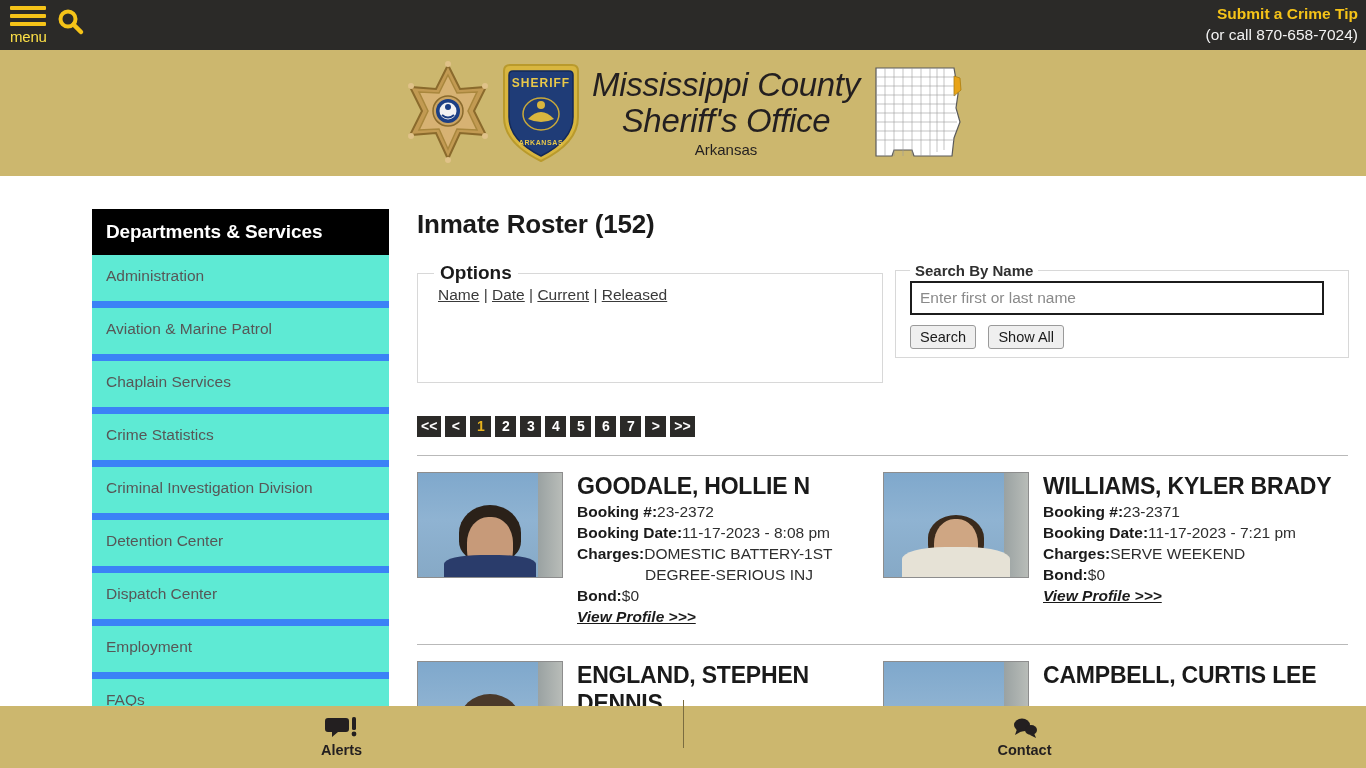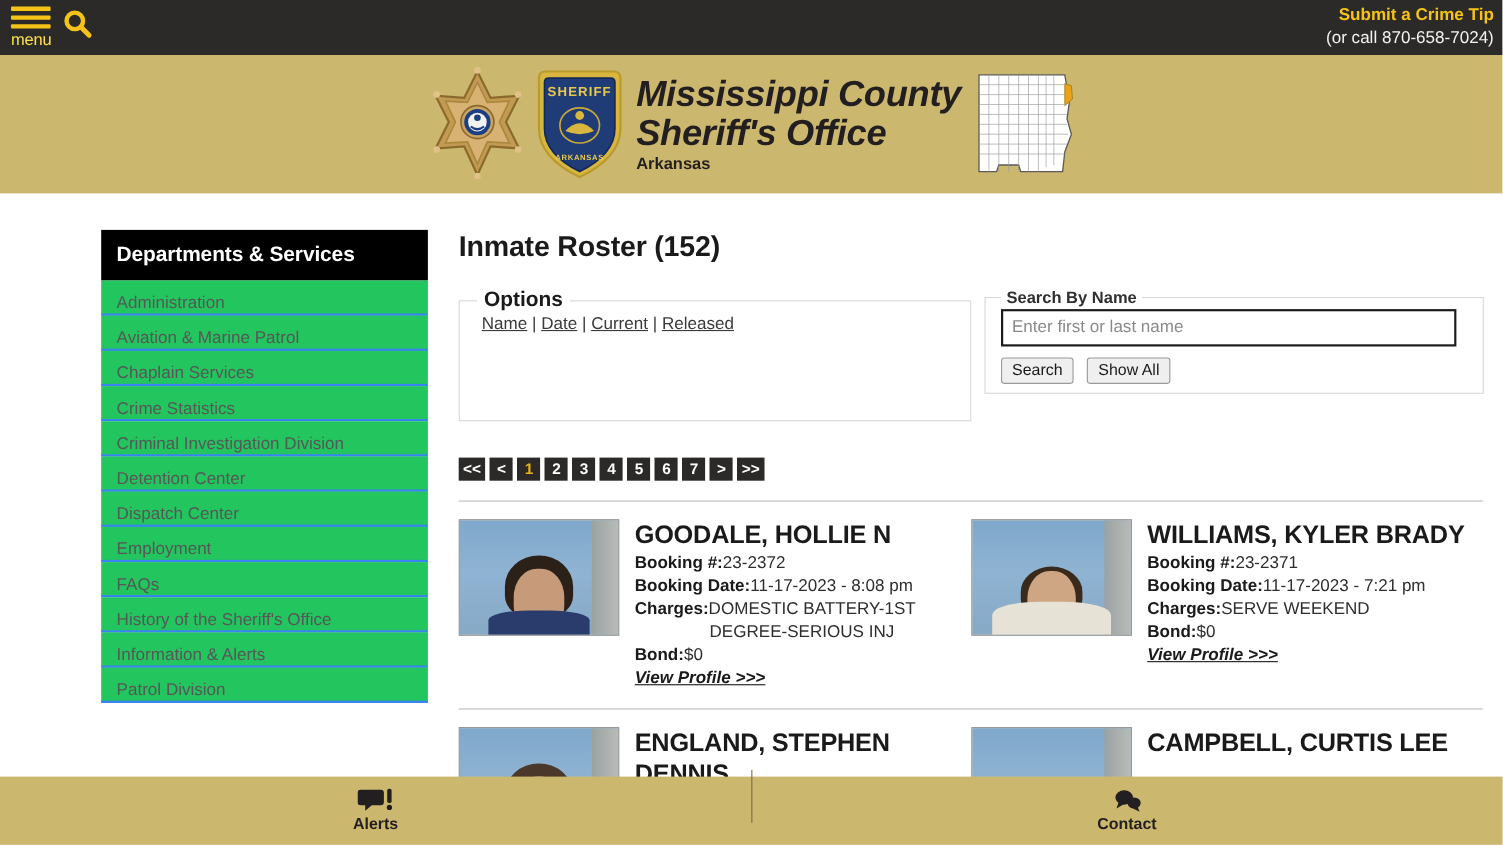--- a/index.html
+++ b/index.html
@@ -74,24 +74,24 @@
     position: absolute;
     left: 0; right: 0; top: 0;
     height: 126px;
     display: flex;
     align-items: center;
     justify-content: center;
     gap: 8px;
   }
   .badges { display: flex; align-items: center; }
   .org-title {
-    text-align: left;
+    text-align: center;
     color: #231f20;
     font-style: italic;
-    font-weight: bold;
+    font-weight: normal;
     line-height: 36px;
   }
   .org-title .l1, .org-title .l2 {
     font-size: 33px;
     letter-spacing: -0.3px;
     display: block;
     white-space: nowrap;
   }
   .org-title .l3 {
     display: block;
@@ -118,26 +118,26 @@
   }
   .sidebar-head {
     background: #000;
     color: #fff;
     font-size: 19px;
     font-weight: bold;
     padding: 12px 14px;
     letter-spacing: -0.1px;
   }
   .sidebar-item {
-    border-bottom: 2px solid #3b82f6;
+    border-bottom: 7px solid #3b82f6;
     color: #575757;
     font-size: 15.5px;
-    padding: 12px 0 0 14px;
-    cursor: pointer;
-    background: #22c55e;
+    padding: 12px 0 16px 14px;
+    cursor: pointer;
+    background: #5eead4;
   }
 
   
   .main {
     position: absolute;
     left: 417px; top: 33px;
     width: 932px;
   }
   .page-title {
     font-size: 26px;

